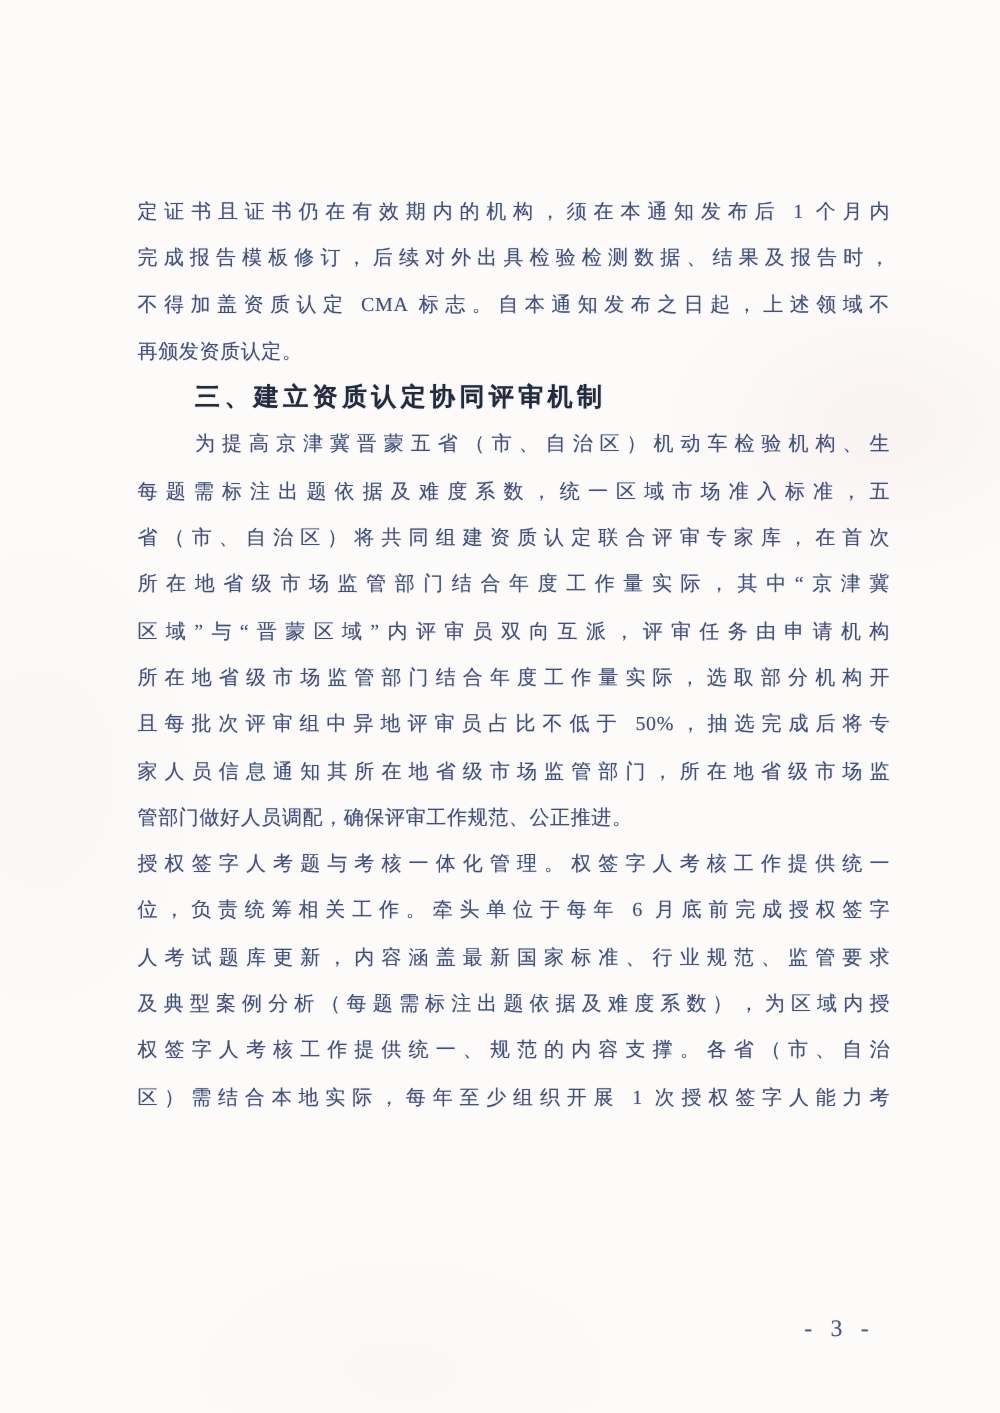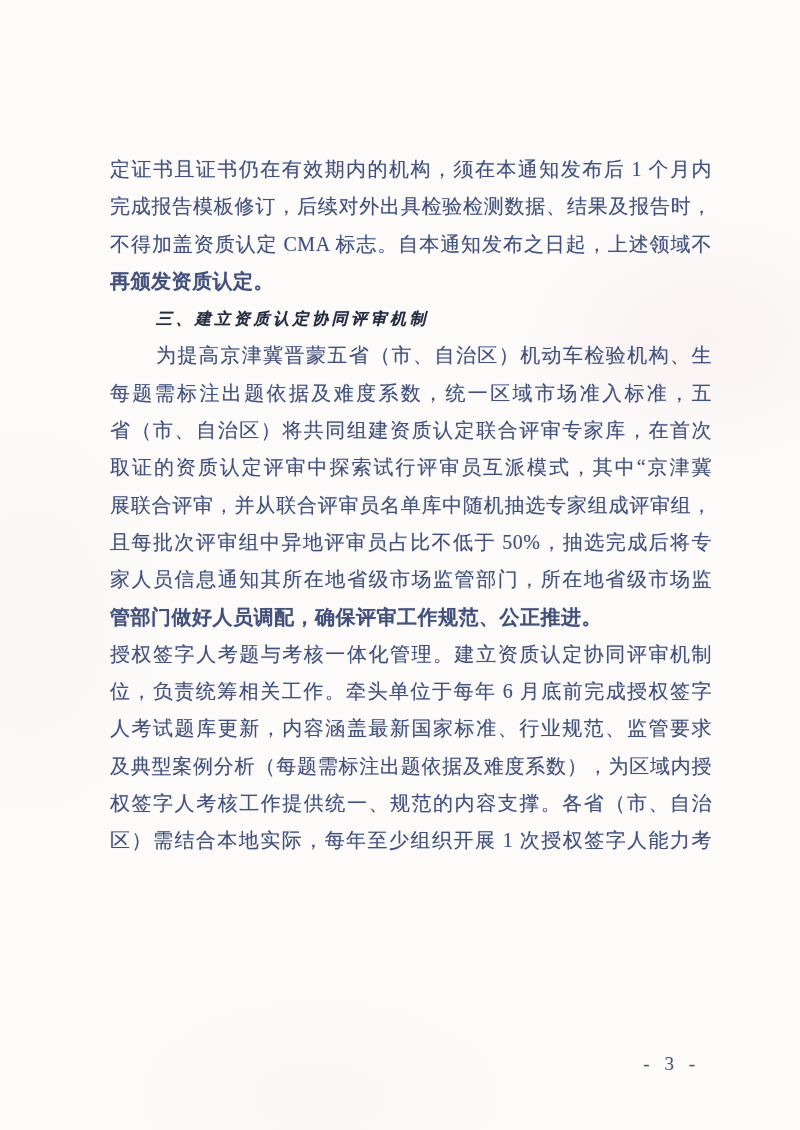--- a/index.html
+++ b/index.html
@@ -25,50 +25,48 @@
   }
   .textblock {
     position: absolute;
     left: 110px;
     top: 151px;
     width: 602px;
   }
   .line {
     height: 37.3px;
     line-height: 37.3px;
-    font-size: 20px;
+    font-size: 16px;
     color: #43507a;
     text-align: justify;
     text-align-last: justify;
     text-justify: inter-ideograph;
     letter-spacing: 0.5px;
     text-shadow: 0 0 1px rgba(67,80,122,0.38);
     white-space: nowrap;
     overflow: visible;
   }
   .line.short {
     text-align: right;
     text-align-last: left;
-    font-weight: bold;
   }
   .line.indent {
     text-indent: 46px;
     font-family: Liberation Serif, serif;
   }
   .line.heading {
     font-family: "Liberation Sans", "DejaVu Sans", sans-serif;
     font-weight: bold;
-    font-size: 16px;
+    font-size: 20px;
     letter-spacing: 3.5px;
     color: #232b3f;
     text-align: right;
     text-align-last: left;
     text-indent: 46px;
     text-shadow: 0 0 1px rgba(35,43,63,0.45);
-    font-style: italic;
   }
   .page-number {
     position: absolute;
     top: 1051px;
     right: 100px;
     font-size: 19px;
     line-height: 26px;
     color: #4c5878;
     letter-spacing: 5px;
     text-shadow: 0 0 1px rgba(76,88,120,0.35);
@@ -82,26 +80,27 @@
 
   <div class="textblock">
     <div class="line">定证书且证书仍在有效期内的机构，须在本通知发布后 1 个月内</div>
     <div class="line">完成报告模板修订，后续对外出具检验检测数据、结果及报告时，</div>
     <div class="line">不得加盖资质认定 CMA 标志。自本通知发布之日起，上述领域不</div>
     <div class="line short">再颁发资质认定。</div>
     <div class="line heading">三、建立资质认定协同评审机制</div>
     <div class="line indent">为提高京津冀晋蒙五省（市、自治区）机动车检验机构、生</div>
     <div class="line">每题需标注出题依据及难度系数，统一区域市场准入标准，五</div>
     <div class="line">省（市、自治区）将共同组建资质认定联合评审专家库，在首次</div>
-    <div class="line">取证的资质认定评审中探索试行评审员互派模式，其中“京津冀</div>
-    <div class="line">展联合评审，并从联合评审员名单库中随机抽选专家组成评审组，</div>
+    <div class="line">所在地省级市场监管部门结合年度工作量实际，其中“京津冀</div>
+    <div class="line">区域”与“晋蒙区域”内评审员双向互派，评审任务由申请机构</div>
+    <div class="line">所在地省级市场监管部门结合年度工作量实际，选取部分机构开</div>
     <div class="line">且每批次评审组中异地评审员占比不低于 50%，抽选完成后将专</div>
     <div class="line">家人员信息通知其所在地省级市场监管部门，所在地省级市场监</div>
     <div class="line short">管部门做好人员调配，确保评审工作规范、公正推进。</div>
-    <div class="line">授权签字人考题与考核一体化管理。建立资质认定协同评审机制</div>
+    <div class="line">授权签字人考题与考核一体化管理。权签字人考核工作提供统一</div>
     <div class="line">位，负责统筹相关工作。牵头单位于每年 6 月底前完成授权签字</div>
     <div class="line">人考试题库更新，内容涵盖最新国家标准、行业规范、监管要求</div>
     <div class="line">及典型案例分析（每题需标注出题依据及难度系数），为区域内授</div>
     <div class="line">权签字人考核工作提供统一、规范的内容支撑。各省（市、自治</div>
     <div class="line">区）需结合本地实际，每年至少组织开展 1 次授权签字人能力考</div>
   </div>
 
   <div class="page-number">- 3 -</div>
 
 </div>

